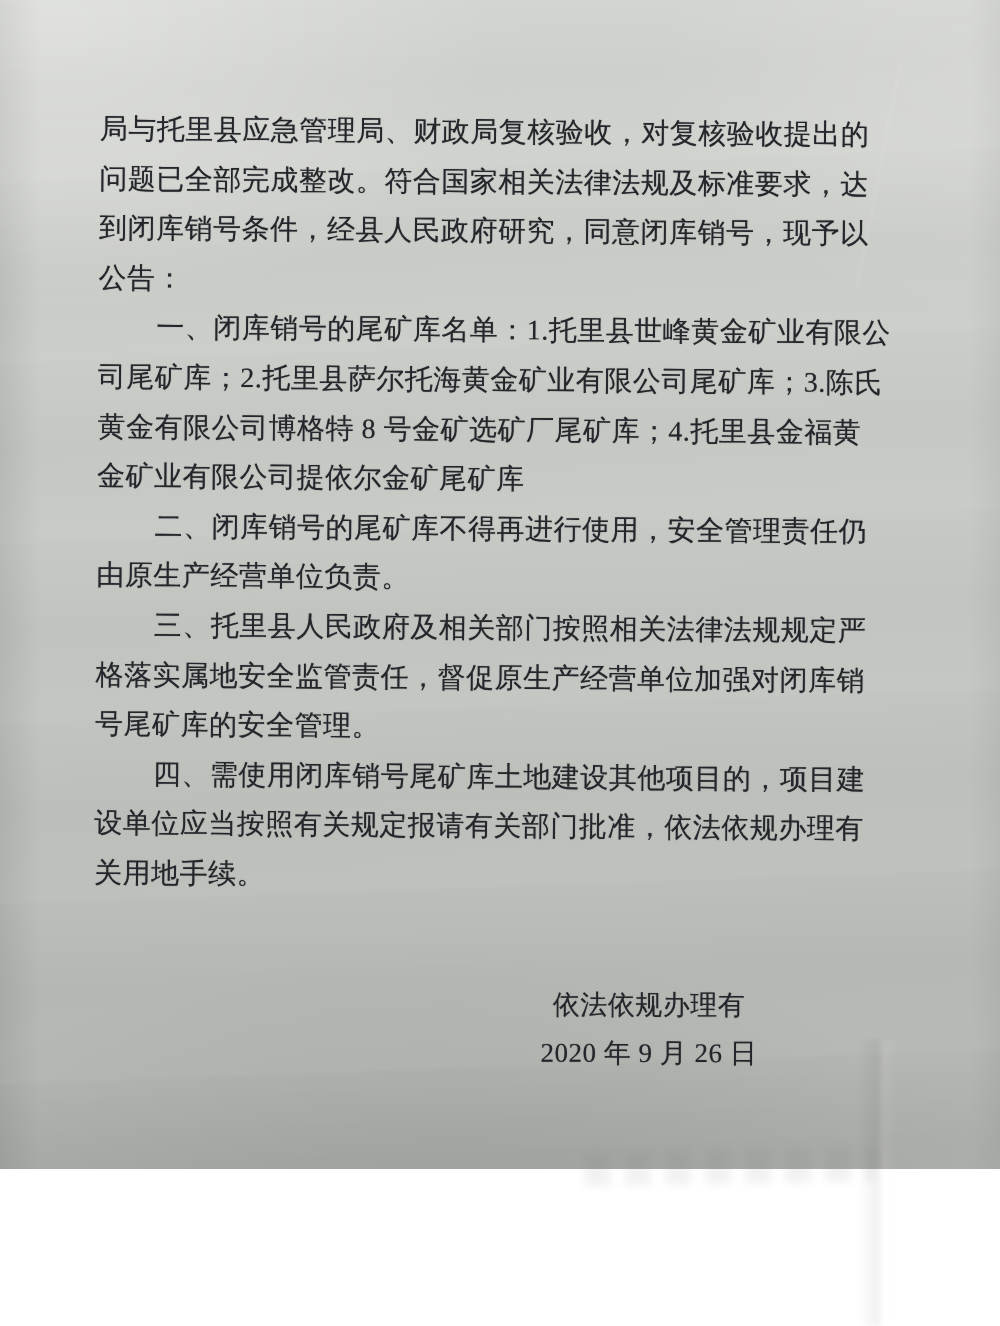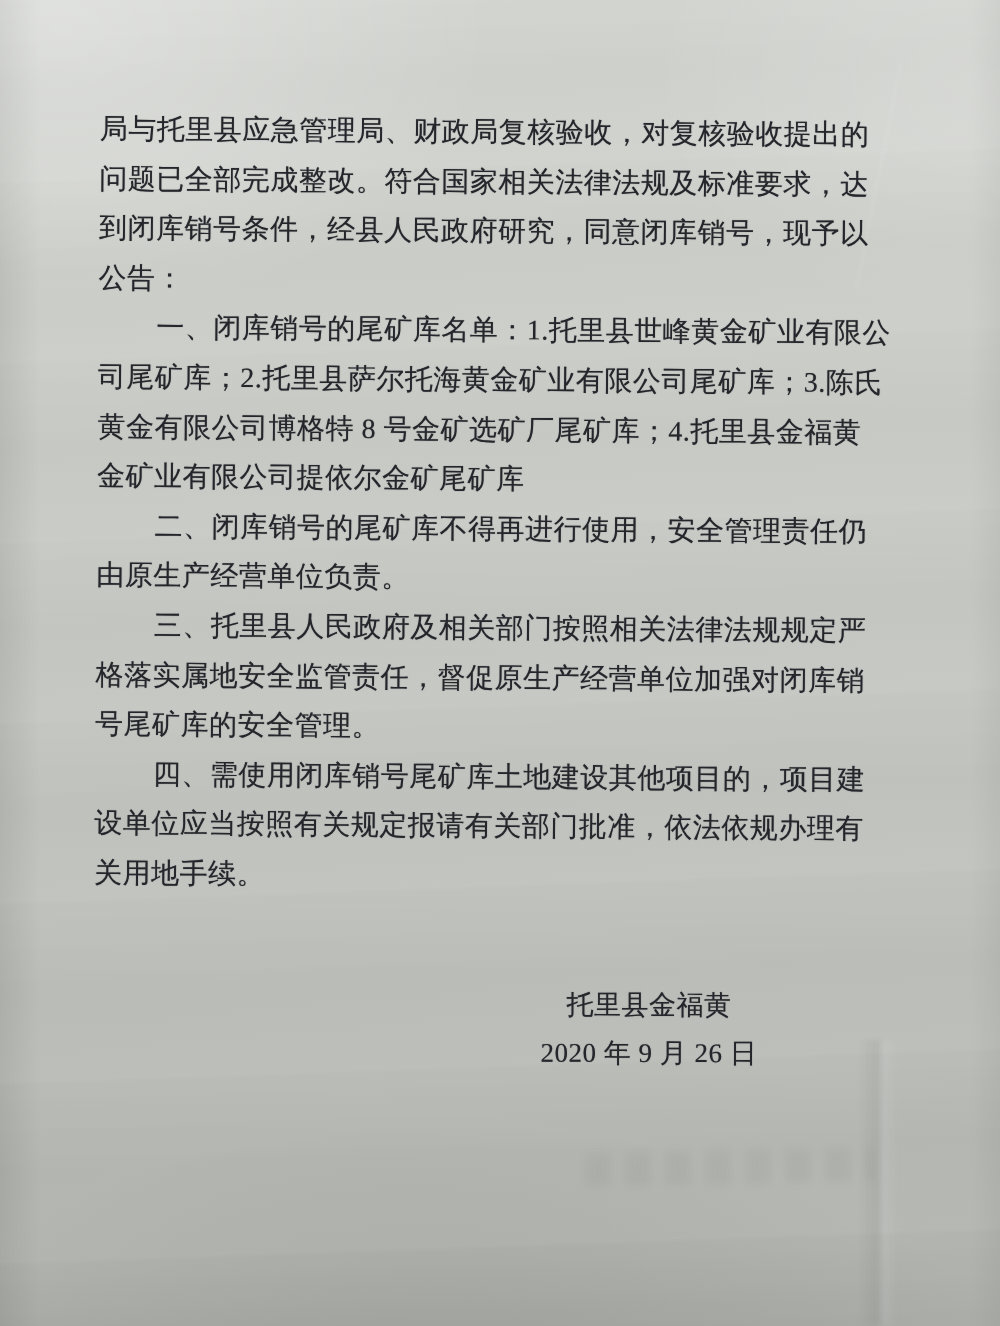--- a/index.html
+++ b/index.html
@@ -10,21 +10,21 @@
     width: 1000px;
     height: 1326px;
     overflow: hidden;
     font-family: "Liberation Serif", "DejaVu Serif", serif;
   }
 
   
   .paper {
     position: relative;
     width: 1000px;
-    height: 1326px;
+    height: 1169px;
     background:
       
       radial-gradient(ellipse 620px 420px at 6% 2%, rgba(255,255,255,0.30), rgba(255,255,255,0.0) 70%),
       
       radial-gradient(ellipse 500px 380px at 97% 6%, rgba(255,255,255,0.16), rgba(255,255,255,0.0) 65%),
       
       radial-gradient(ellipse 900px 520px at 45% 112%, rgba(44,46,42,0.14), rgba(44,46,42,0.0) 70%),
       
       linear-gradient(90deg, rgba(52,54,50,0.10), rgba(52,54,50,0.0) 4%),
       
@@ -151,17 +151,17 @@
     <div class="line">由原生产经营单位负责。</div>
     <div class="line indent">三、托里县人民政府及相关部门按照相关法律法规规定严</div>
     <div class="line">格落实属地安全监管责任，督促原生产经营单位加强对闭库销</div>
     <div class="line">号尾矿库的安全管理。</div>
     <div class="line indent">四、需使用闭库销号尾矿库土地建设其他项目的，项目建</div>
     <div class="line">设单位应当按照有关规定报请有关部门批准，依法依规办理有</div>
     <div class="line">关用地手续。</div>
   </div>
 
   <div class="sig-block">
-    <div class="sig-line">托里县金福黄</div>
+    <div class="sig-line">依法依规办理有</div>
     <div class="sig-line">2020 年 9 月 26 日</div>
   </div>
 
 </div>
 
 </body></html>

